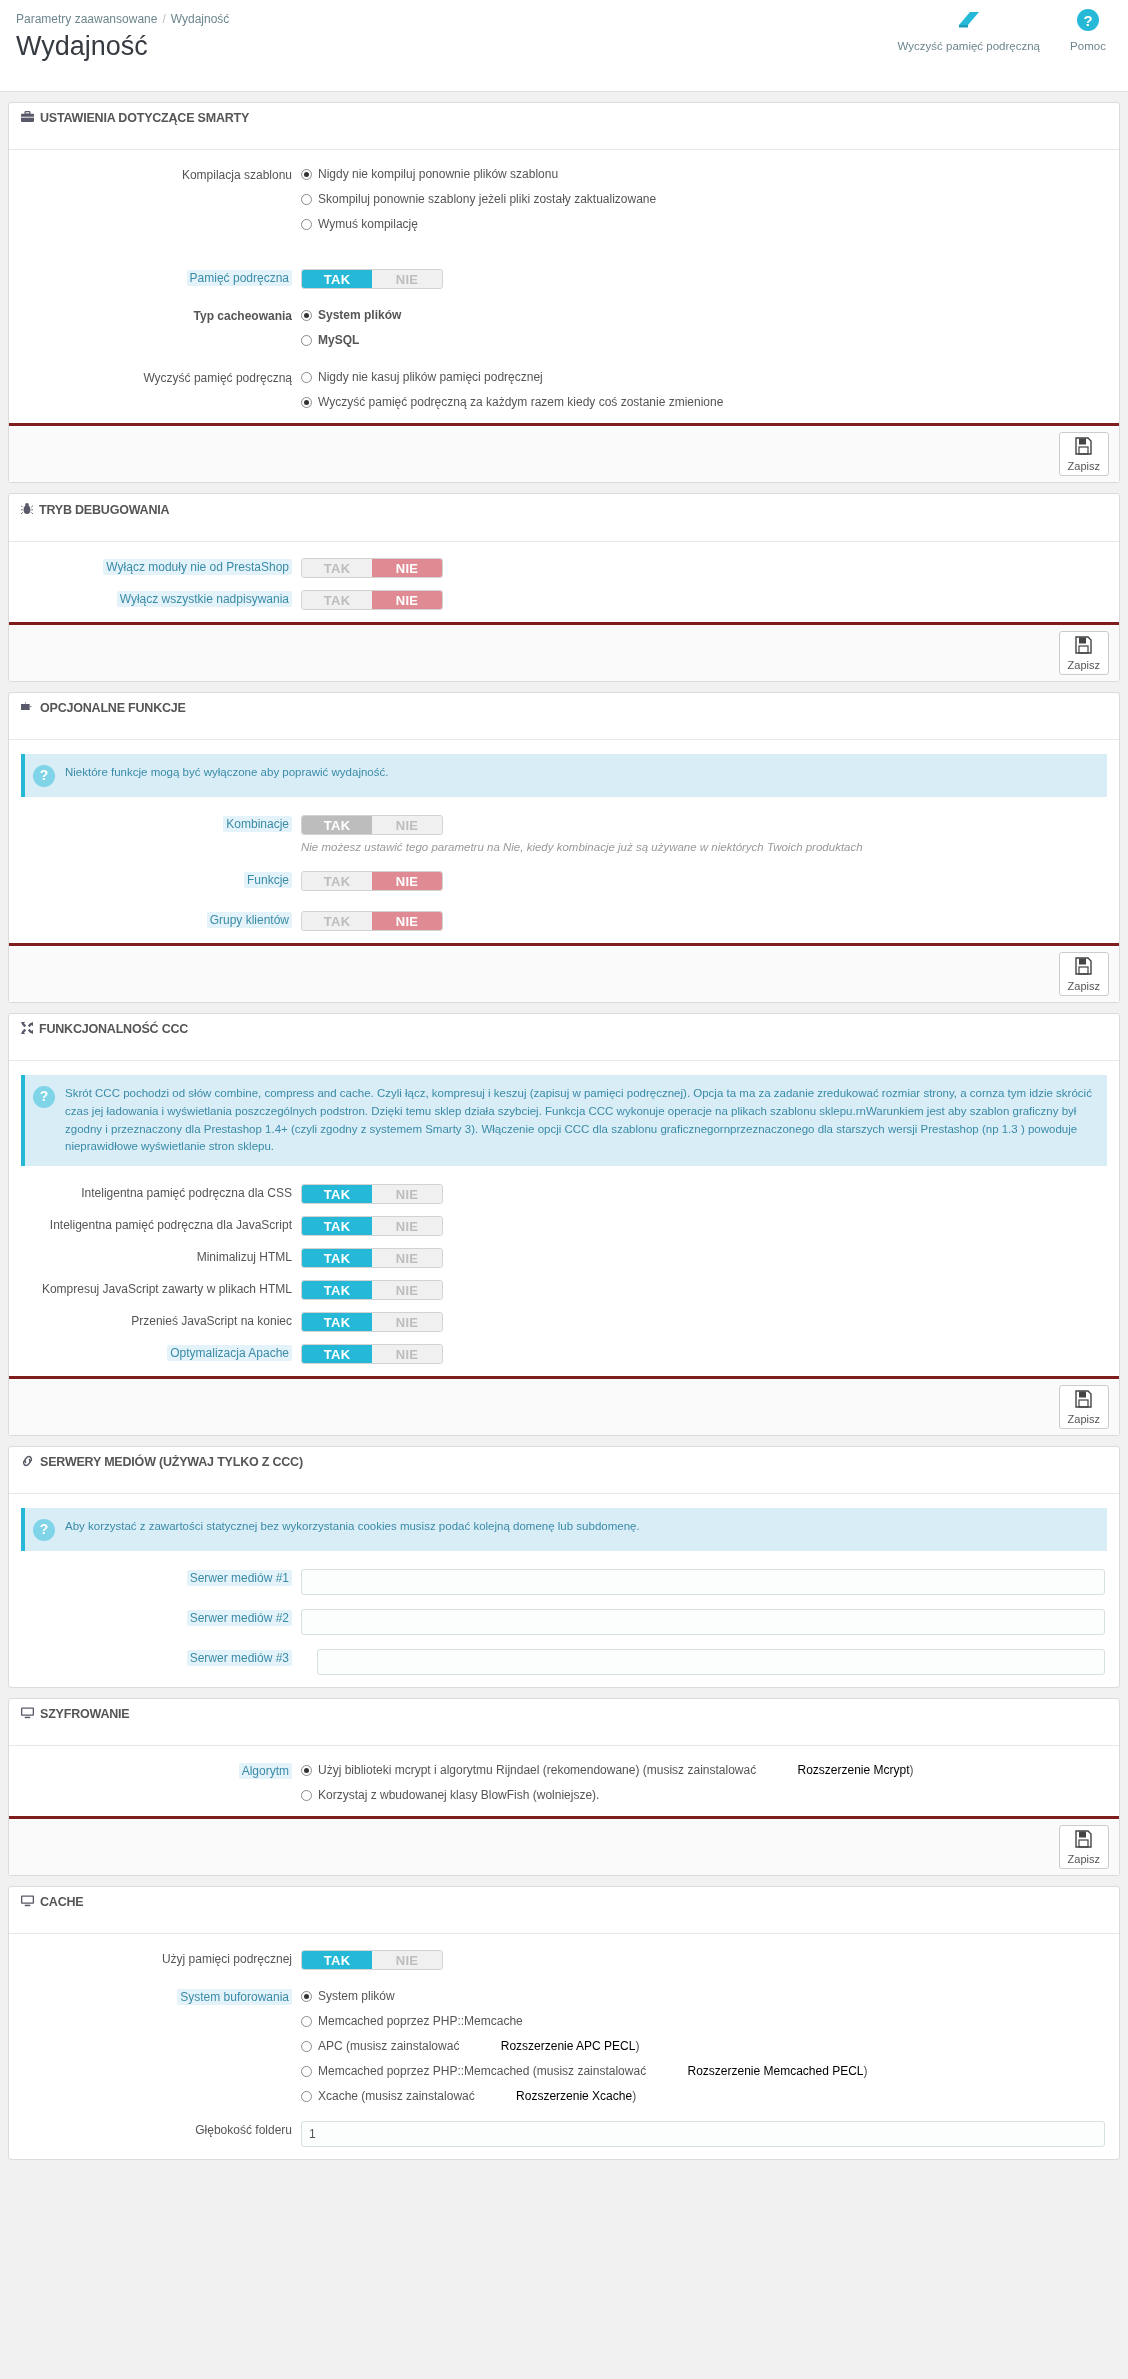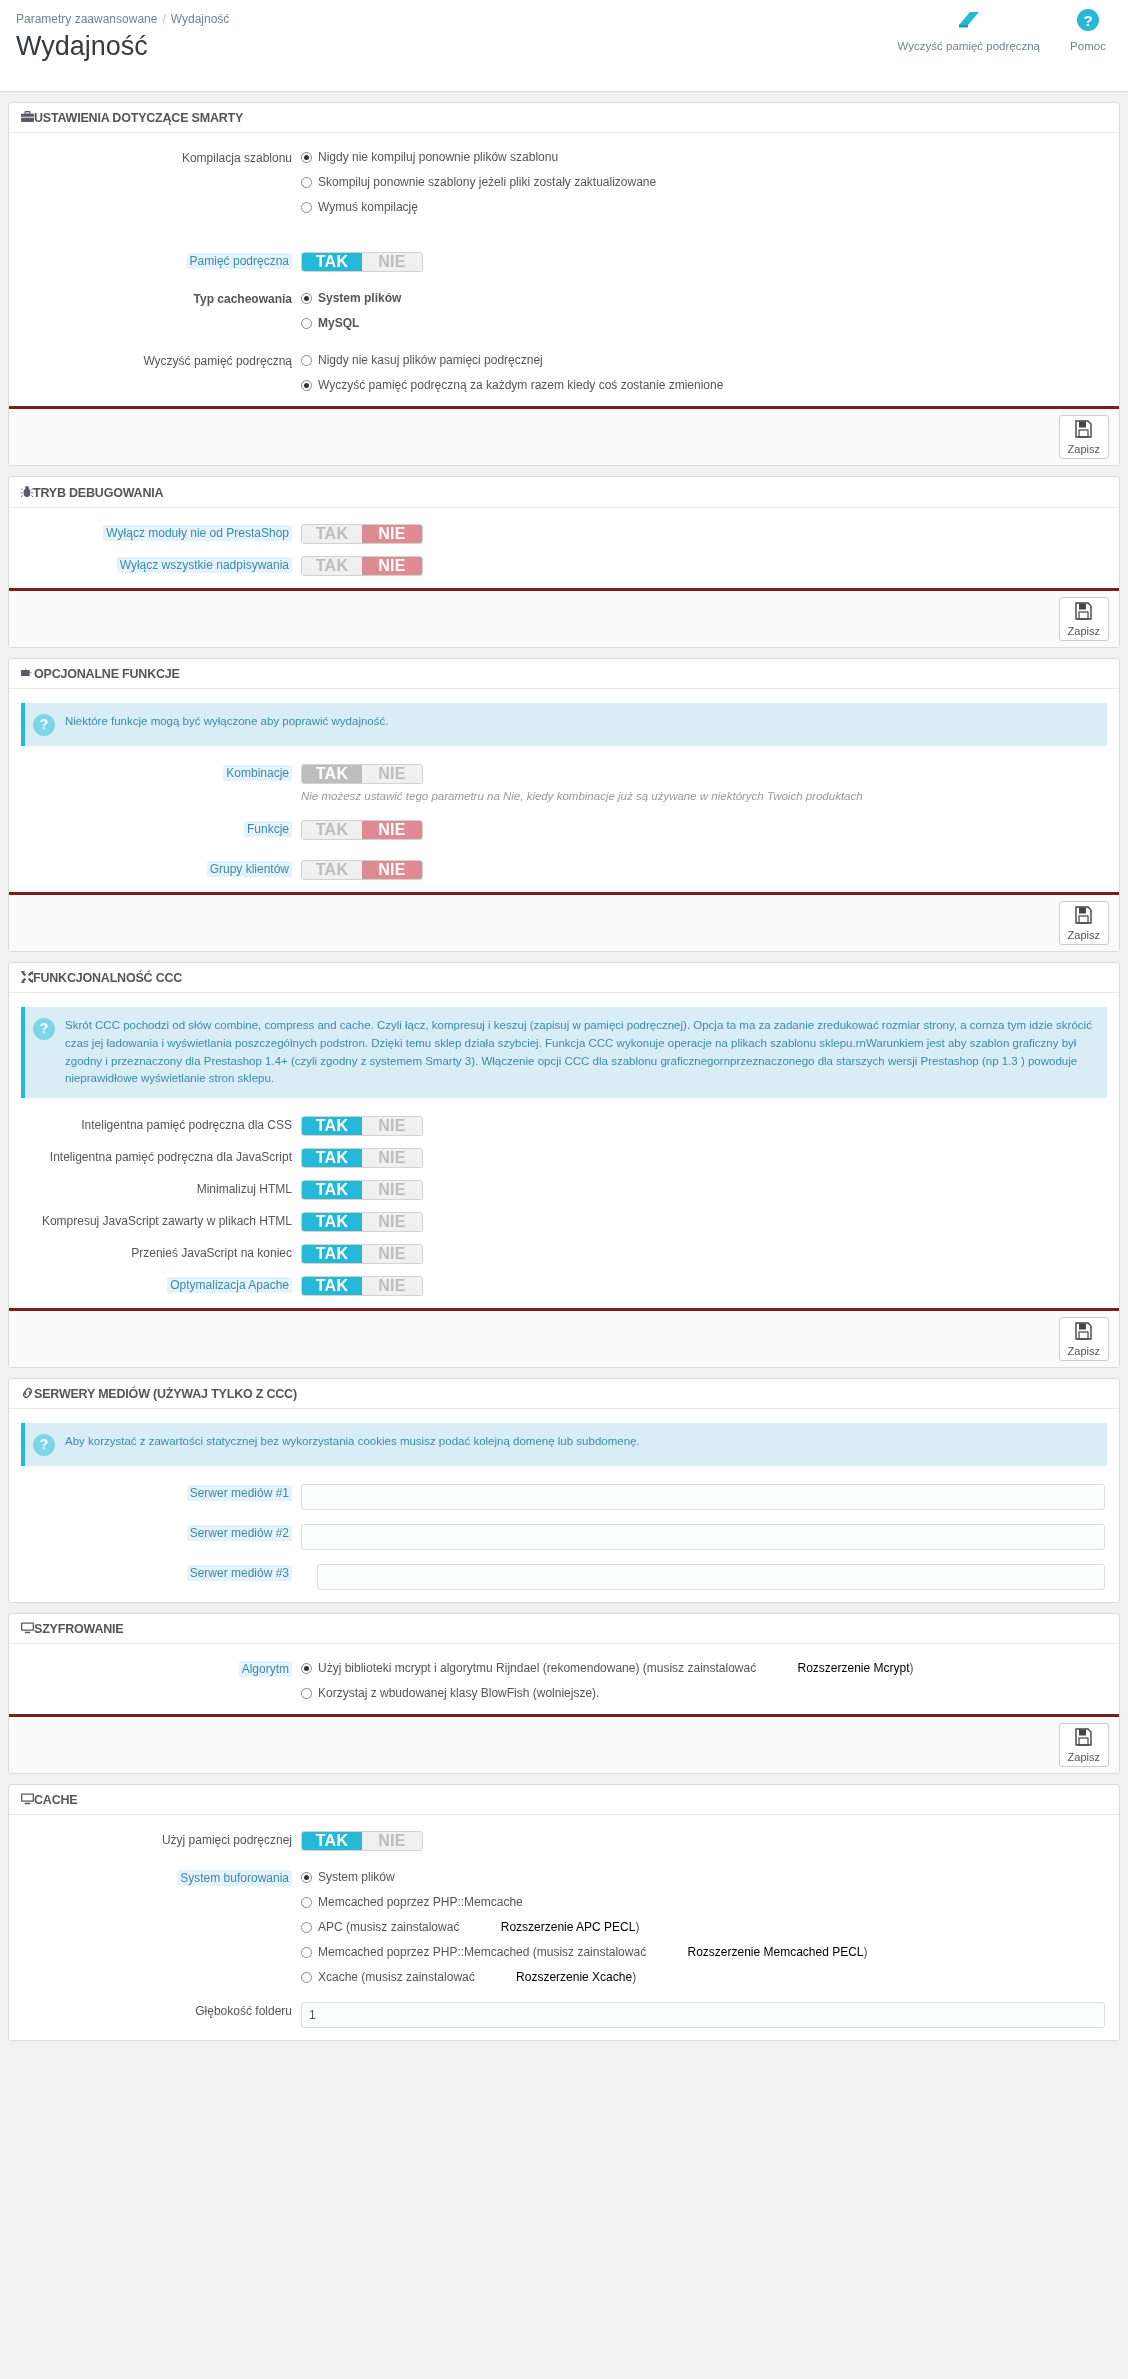--- a/index.html
+++ b/index.html
@@ -68,25 +68,26 @@
     background: #fff;
     border: 1px solid #dbdbdb;
     border-radius: 3px;
     margin: 10px 8px 0 8px;
   }
   .panel-heading {
     font-size: 12.5px;
     font-weight: 700;
     color: #555;
     text-transform: uppercase;
-    padding: 8px 12px 7px 12px;
+    padding: 8px 12px 24px 12px;
     border-bottom: 1px solid #e7e7e7;
     letter-spacing: -0.2px;
     display: flex;
     align-items: center;
+    gap: 6px;
   }
   .panel-heading .ph-icon {
     font-size: 13px;
     color: #585a69;
     line-height: 1;
   }
   .panel-body { padding: 12px 0 4px 0; }
   .panel-footer {
     border-top: 3px solid #7f1d1d;
     background: #fafafa;
@@ -170,22 +171,22 @@
     border: 1px solid #d2d2d2;
     border-radius: 3px;
     overflow: hidden;
     height: 20px;
     background: #f3f3f3;
   }
   .switch span {
     display: inline-flex;
     align-items: center;
     justify-content: center;
-    width: 60px;
-    font-size: 16px;
+    width: 70px;
+    font-size: 13px;
     font-weight: 700;
     letter-spacing: 0.3px;
     color: #bdbdbd;
     cursor: pointer;
     background: #f0f0f0;
     user-select: none;
   }
   .switch span.on-yes { background: #25b9d7; color:#fff; }
   .switch span.on-no  { background: #e08b93; color:#fff; }
   .switch span.on-grey{ background: #bdbdbd; color:#fff; }

